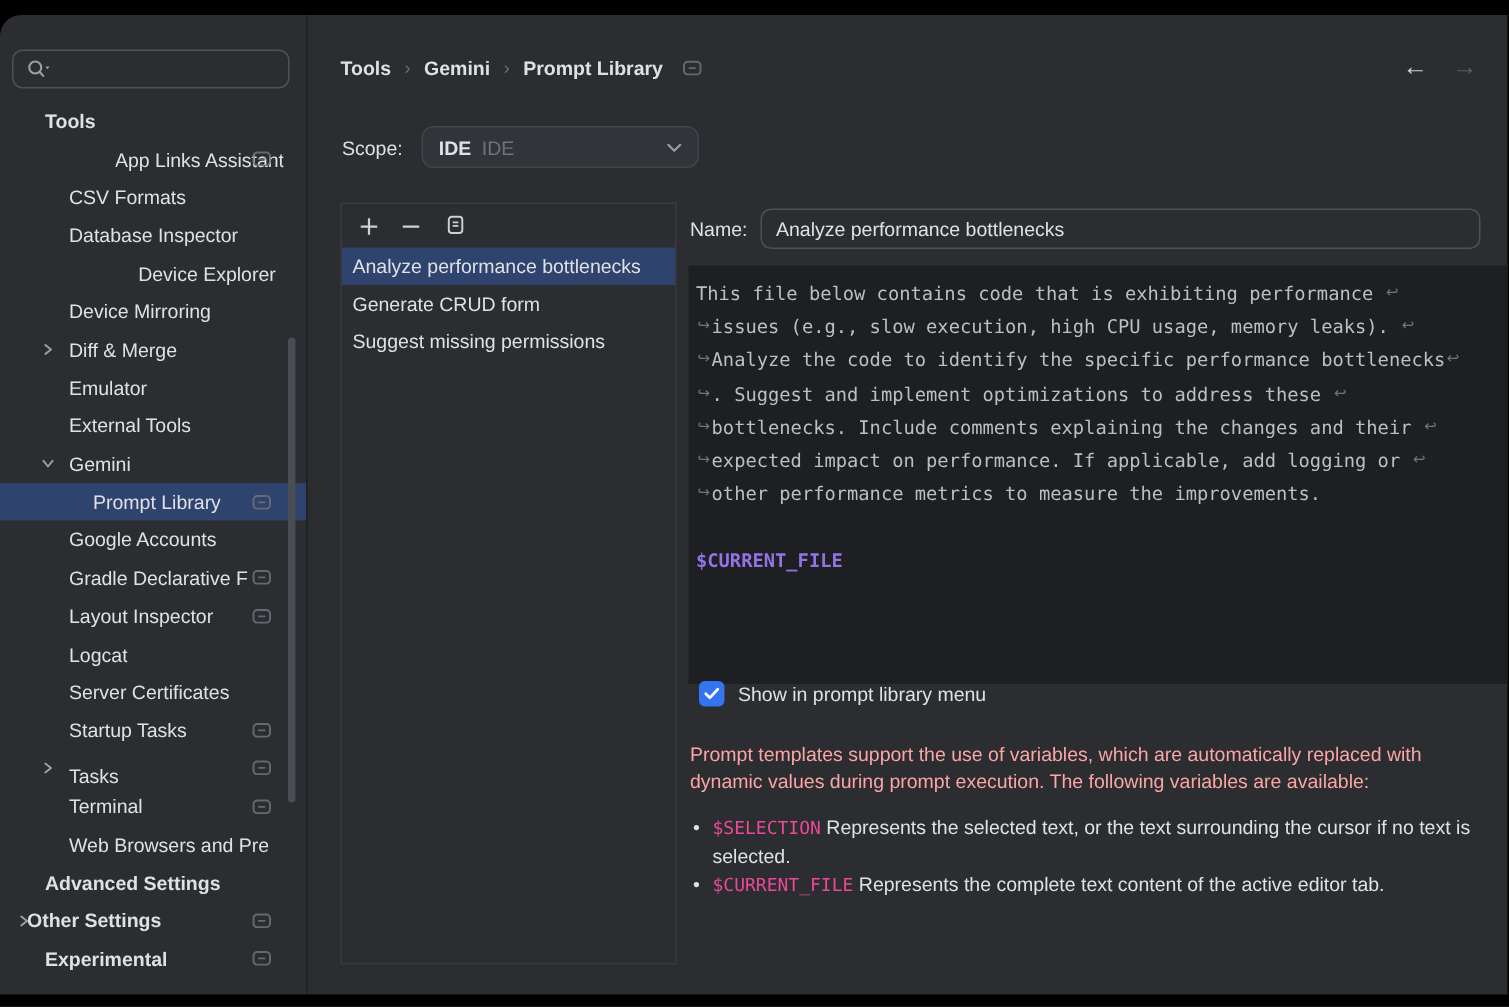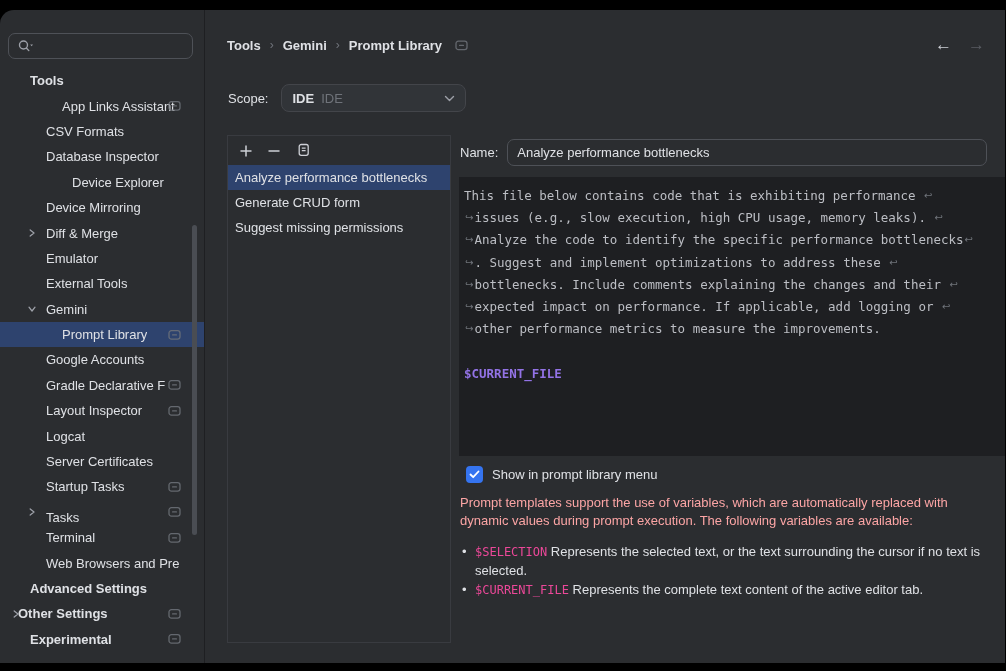--- a/index.html
+++ b/index.html
@@ -69,21 +69,21 @@
     position:absolute;left:254px;top:167px;width:569px;height:279px;box-sizing:border-box;
     background:#1E1F22;padding:7px 4px 0 5px;overflow:hidden;
   }
   .eline{
     font:12.5px "DejaVu Sans Mono",monospace;color:#BCBEC4;height:22.3px;white-space:pre;display:flex;align-items:center;
   }
   .eline .vartok{color:#9373E6;font-weight:bold;}
   .wrapmark{color:#6F737A;font-size:10px;font-family:"DejaVu Sans",sans-serif;margin:0 1px;}
   .wrapmark.start{display:inline-block;transform:scaleX(-1);}
   .ed-scroll{position:absolute;right:3px;top:5px;width:7px;height:265px;border-radius:4px;background:#55585E;}
-  .check-row{position:absolute;left:261px;top:456px;display:flex;align-items:center;gap:9px;font-size:13px;color:#DFE1E5;}
+  .check-row{position:absolute;left:261px;top:444px;display:flex;align-items:center;gap:9px;font-size:13px;color:#DFE1E5;}
   .checkbox{
     width:17px;height:17px;border-radius:4px;background:#3574F0;display:flex;align-items:center;justify-content:center;
   }
   .desc{position:absolute;left:255px;top:484px;width:525px;font-size:13px;line-height:17.5px;color:#fca5a5;margin:0;}
   .vars{position:absolute;left:257px;top:533px;width:535px;margin:0;padding:0;list-style:none;font-size:13px;line-height:17.5px;color:#DFE1E5;}
   .vars li{padding-left:13px;position:relative;margin-bottom:2px;}
   .vars li::before{content:"•";position:absolute;left:0;top:0;}
   .mono-var{font-family:"DejaVu Sans Mono",monospace;font-size:12px;color:#ec4899;}
 </style>
 </head>
@@ -99,36 +99,36 @@
             <line x1="9.6" y1="9.2" x2="11.8" y2="11.6" stroke="#9DA0A8" stroke-width="1.4" stroke-linecap="round"></line>
             <path d="M13.2 5.4 L16 5.4 L14.6 7.2 Z" fill="#9DA0A8"></path>
           </svg>
       </span>
       <input placeholder="" style="">
     </div>
     <div class="tree" id="tree">
         <div class="trow hdr" style="padding-left: 30px;">
           <span class="tlabel">Tools</span>
         </div>
-        <div class="trow" style="padding-left: 62px;">
+        <div class="trow" style="padding-left: 62px; justify-content: center;">
           <span class="tlabel">App Links Assistant</span>
           <span class="mon-ic">
             <svg width="13" height="11" viewBox="0 0 13 11">
               <rect x="1" y="1.2" width="11" height="8.4" rx="2.4" fill="none" stroke="#6F737A" stroke-width="1.3"></rect>
               <line x1="4.6" y1="5.4" x2="8.4" y2="5.4" stroke="#6F737A" stroke-width="1.3" stroke-linecap="round"></line>
             </svg>
           </span>
         </div>
         <div class="trow" style="padding-left: 46px;">
           <span class="tlabel">CSV Formats</span>
         </div>
         <div class="trow" style="padding-left: 46px;">
           <span class="tlabel">Database Inspector</span>
         </div>
-        <div class="trow" style="padding-left: 72px;">
+        <div class="trow" style="padding-left: 72px; justify-content: center;">
           <span class="tlabel">Device Explorer</span>
         </div>
         <div class="trow" style="padding-left: 46px;">
           <span class="tlabel">Device Mirroring</span>
         </div>
         <div class="trow" style="padding-left: 46px;">
           <span class="chev" style="left: 28px;">
             <svg width="8" height="9" viewBox="0 0 8 9">
               <path d="M2.2 1.5 L6 4.5 L2.2 7.5" fill="none" stroke="#9DA0A8" stroke-width="1.3" stroke-linecap="round" stroke-linejoin="round"></path>
             </svg>

